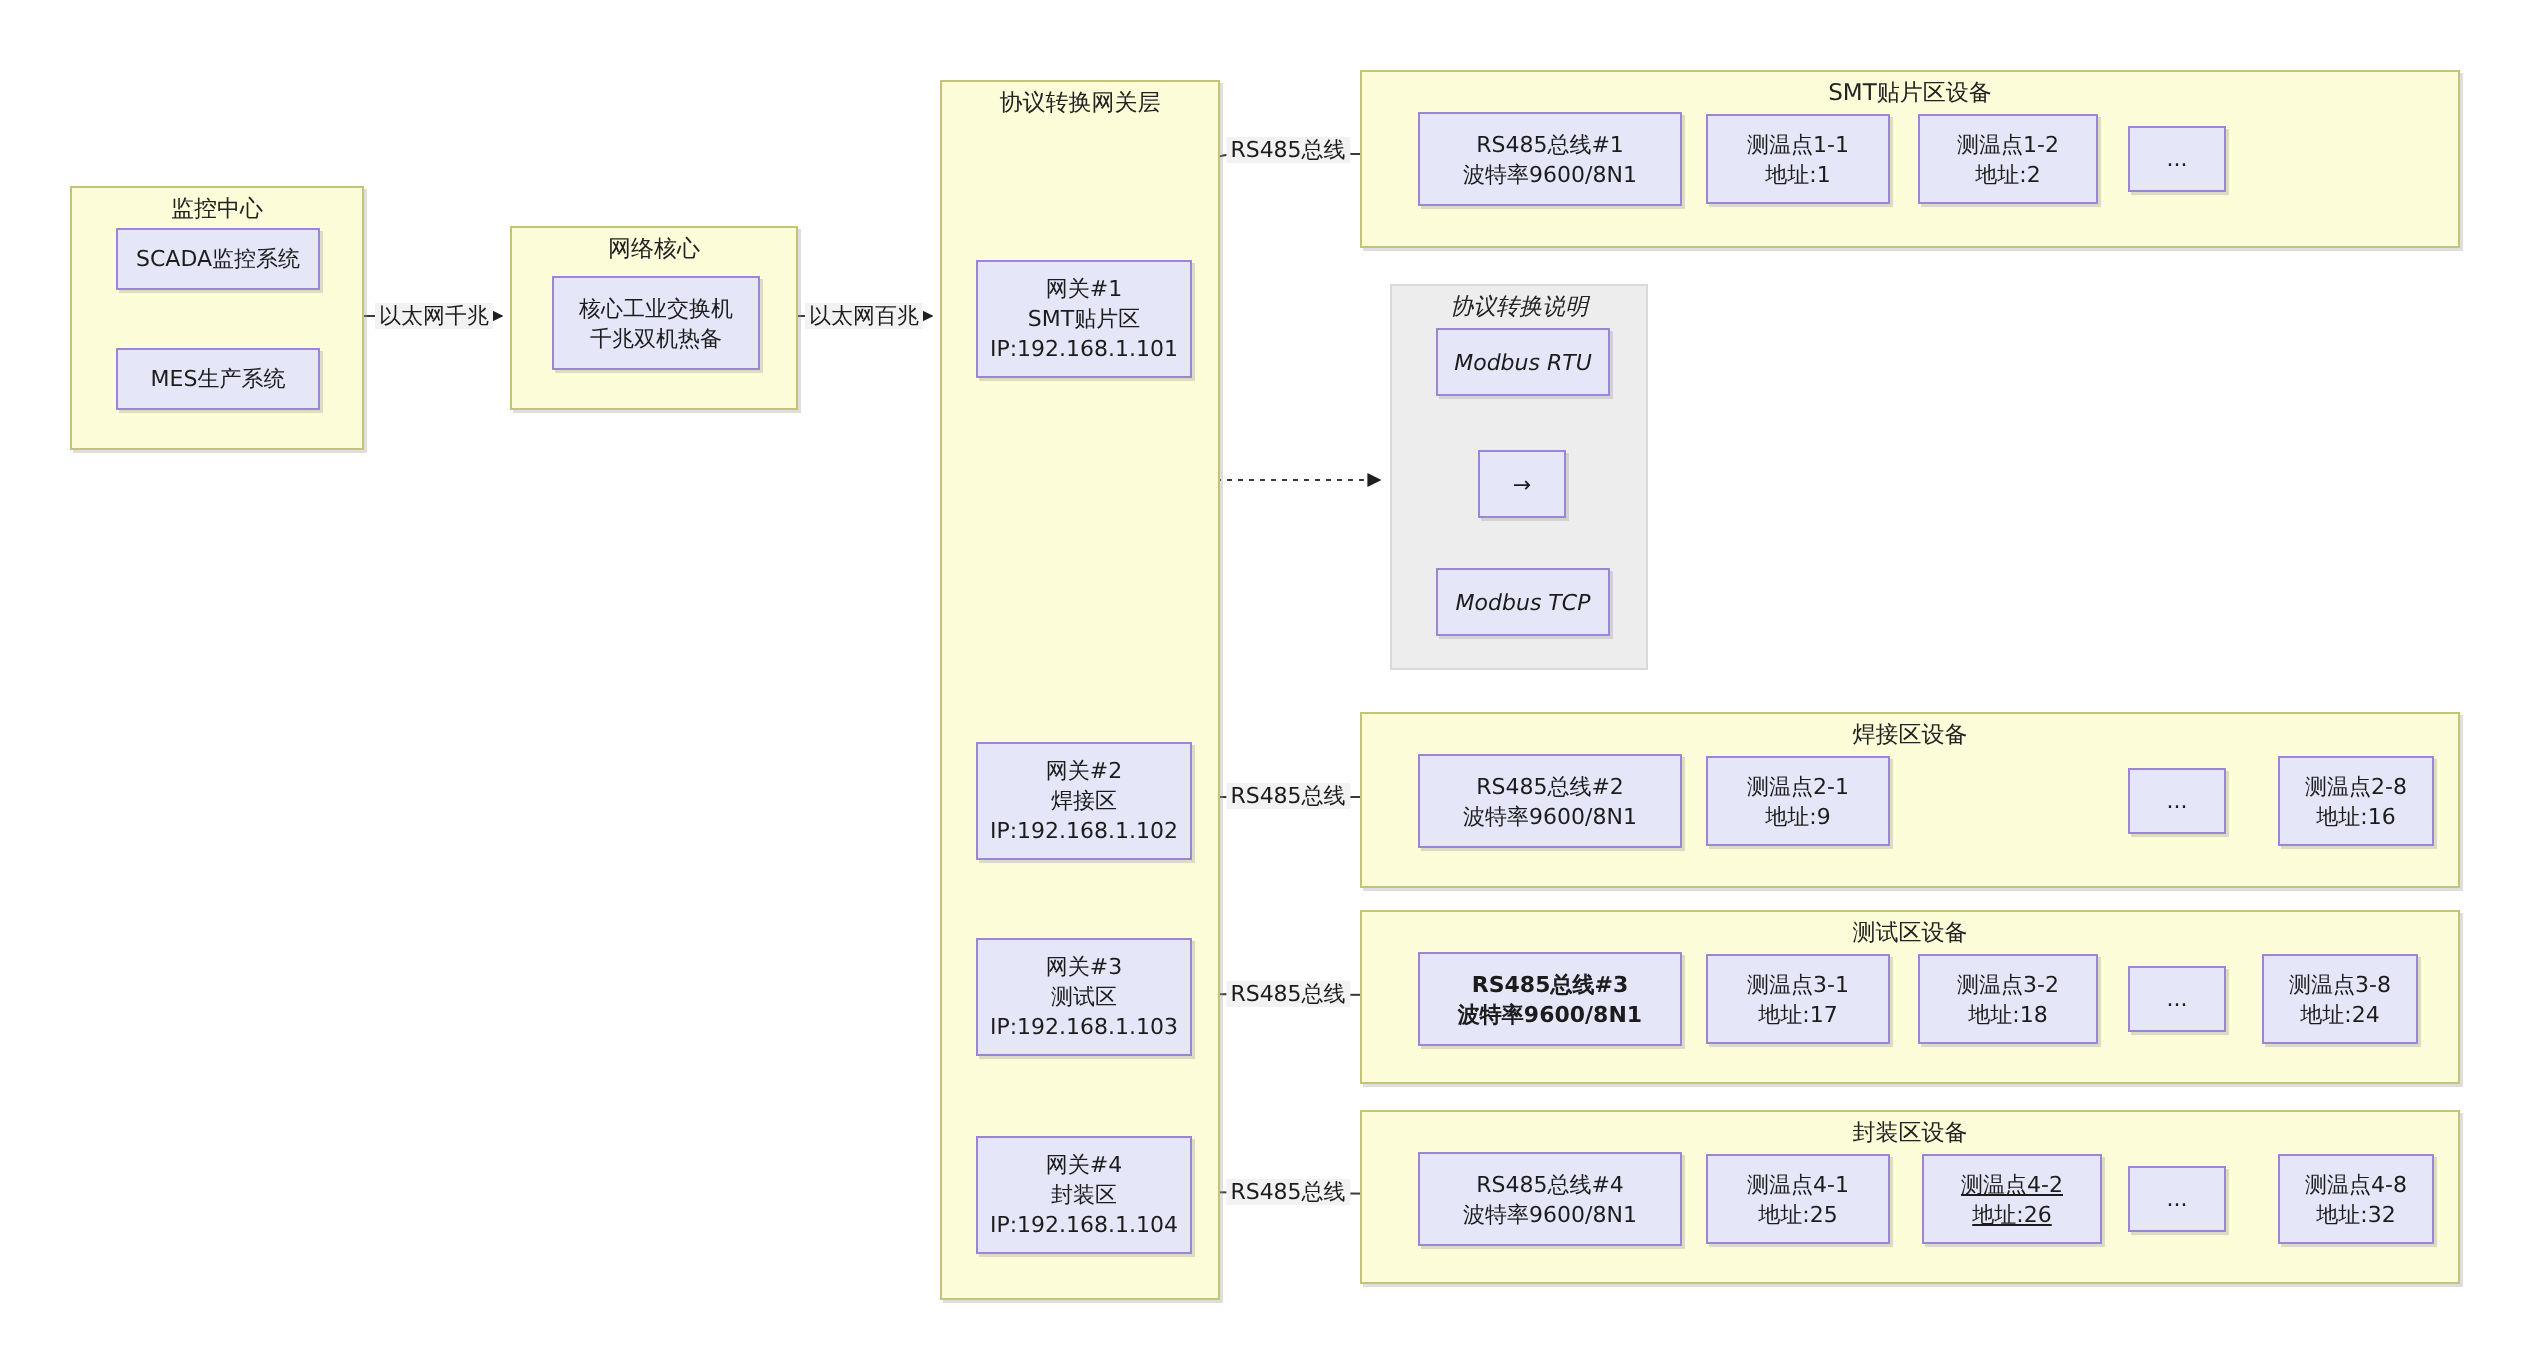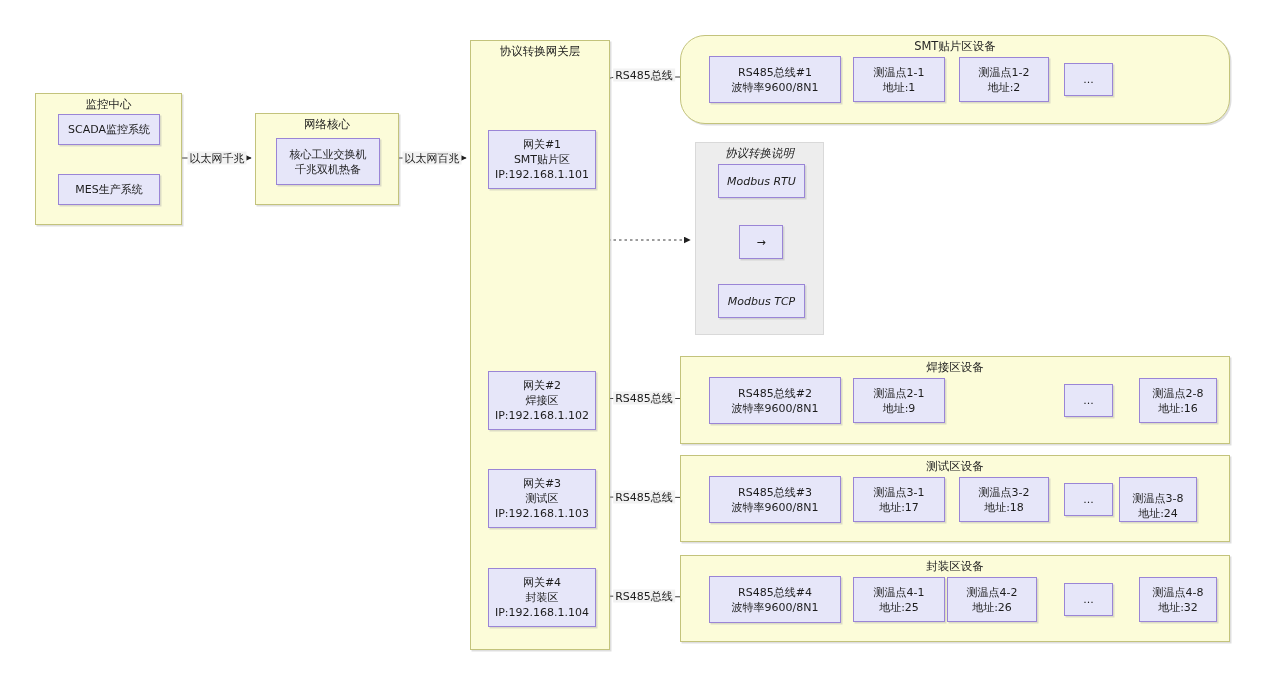--- a/index.html
+++ b/index.html
@@ -102,21 +102,21 @@
       <span>Modbus RTU</span>
     </div>
     <div class="node" style="left:43px;top:82px;width:42px;height:32px;">
       <span>→</span>
     </div>
     <div class="node" style="left:22px;top:141px;width:85px;height:32px;">
       <span>Modbus TCP</span>
     </div>
   </div>
 
-  <div class="group" style="left:680px;top:35px;width:548px;height:87px;border-radius:25px;">
+  <div class="group" style="left:680px;top:35px;width:548px;height:87px;">
     <div class="group-title">SMT贴片区设备</div>
     <div class="node" style="left:28px;top:20px;width:130px;height:45px;">
       <span>RS485总线#1</span>
       <span>波特率9600/8N1</span>
     </div>
     <div class="node" style="left:172px;top:21px;width:90px;height:43px;">
       <span>测温点1-1</span>
       <span>地址:1</span>
     </div>
     <div class="node" style="left:278px;top:21px;width:88px;height:43px;">
@@ -142,52 +142,52 @@
       <span>...</span>
     </div>
     <div class="node" style="left:458px;top:21px;width:76px;height:43px;">
       <span>测温点2-8</span>
       <span>地址:16</span>
     </div>
   </div>
 
   <div class="group" style="left:680px;top:455px;width:548px;height:85px;">
     <div class="group-title">测试区设备</div>
-    <div class="node" style="left:28px;top:20px;width:130px;height:45px;">
+    <div class="node" style="left:28px;top:20px;width:130px;height:45px;font-weight:bold;">
       <span>RS485总线#3</span>
       <span>波特率9600/8N1</span>
     </div>
     <div class="node" style="left:172px;top:21px;width:90px;height:43px;">
       <span>测温点3-1</span>
       <span>地址:17</span>
     </div>
     <div class="node" style="left:278px;top:21px;width:88px;height:43px;">
       <span>测温点3-2</span>
       <span>地址:18</span>
     </div>
     <div class="node" style="left:383px;top:27px;width:47px;height:31px;">
       <span>...</span>
     </div>
-    <div class="node" style="left:438px;top:21px;width:76px;height:43px;justify-content:flex-end;">
+    <div class="node" style="left:450px;top:21px;width:76px;height:43px;">
       <span>测温点3-8</span>
       <span>地址:24</span>
     </div>
   </div>
 
   <div class="group" style="left:680px;top:555px;width:548px;height:85px;">
     <div class="group-title">封装区设备</div>
     <div class="node" style="left:28px;top:20px;width:130px;height:45px;">
       <span>RS485总线#4</span>
       <span>波特率9600/8N1</span>
     </div>
     <div class="node" style="left:172px;top:21px;width:90px;height:43px;">
       <span>测温点4-1</span>
       <span>地址:25</span>
     </div>
-    <div class="node" style="left:266px;top:21px;width:88px;height:43px;">
+    <div class="node" style="left:280px;top:21px;width:88px;height:43px;text-decoration:underline;">
       <span>测温点4-2</span>
       <span>地址:26</span>
     </div>
     <div class="node" style="left:383px;top:27px;width:47px;height:31px;">
       <span>...</span>
     </div>
     <div class="node" style="left:458px;top:21px;width:76px;height:43px;">
       <span>测温点4-8</span>
       <span>地址:32</span>
     </div>

